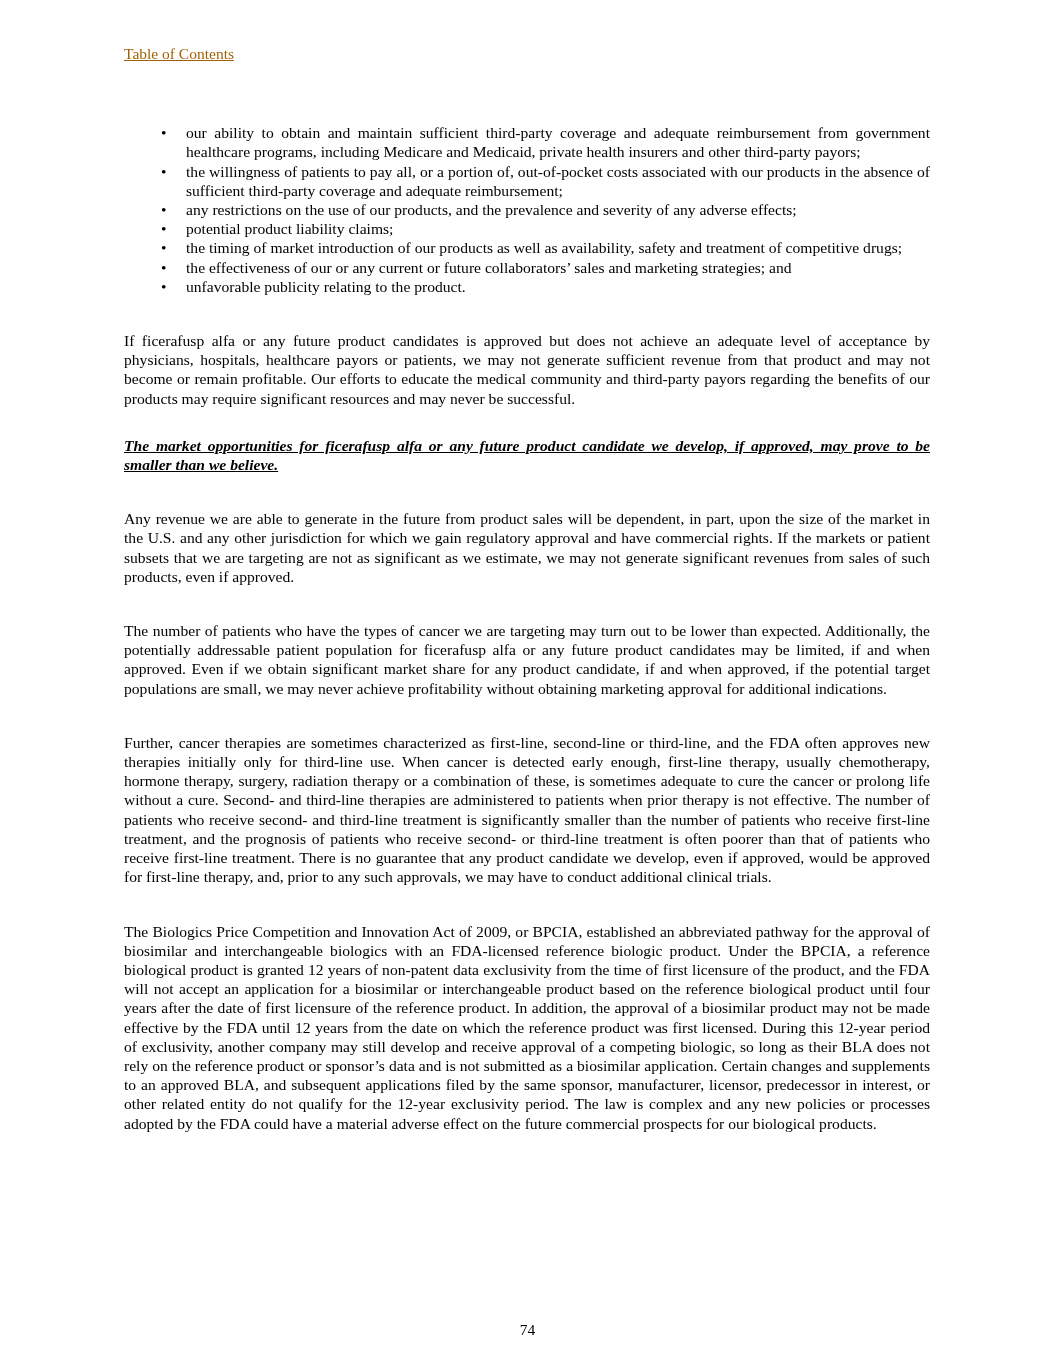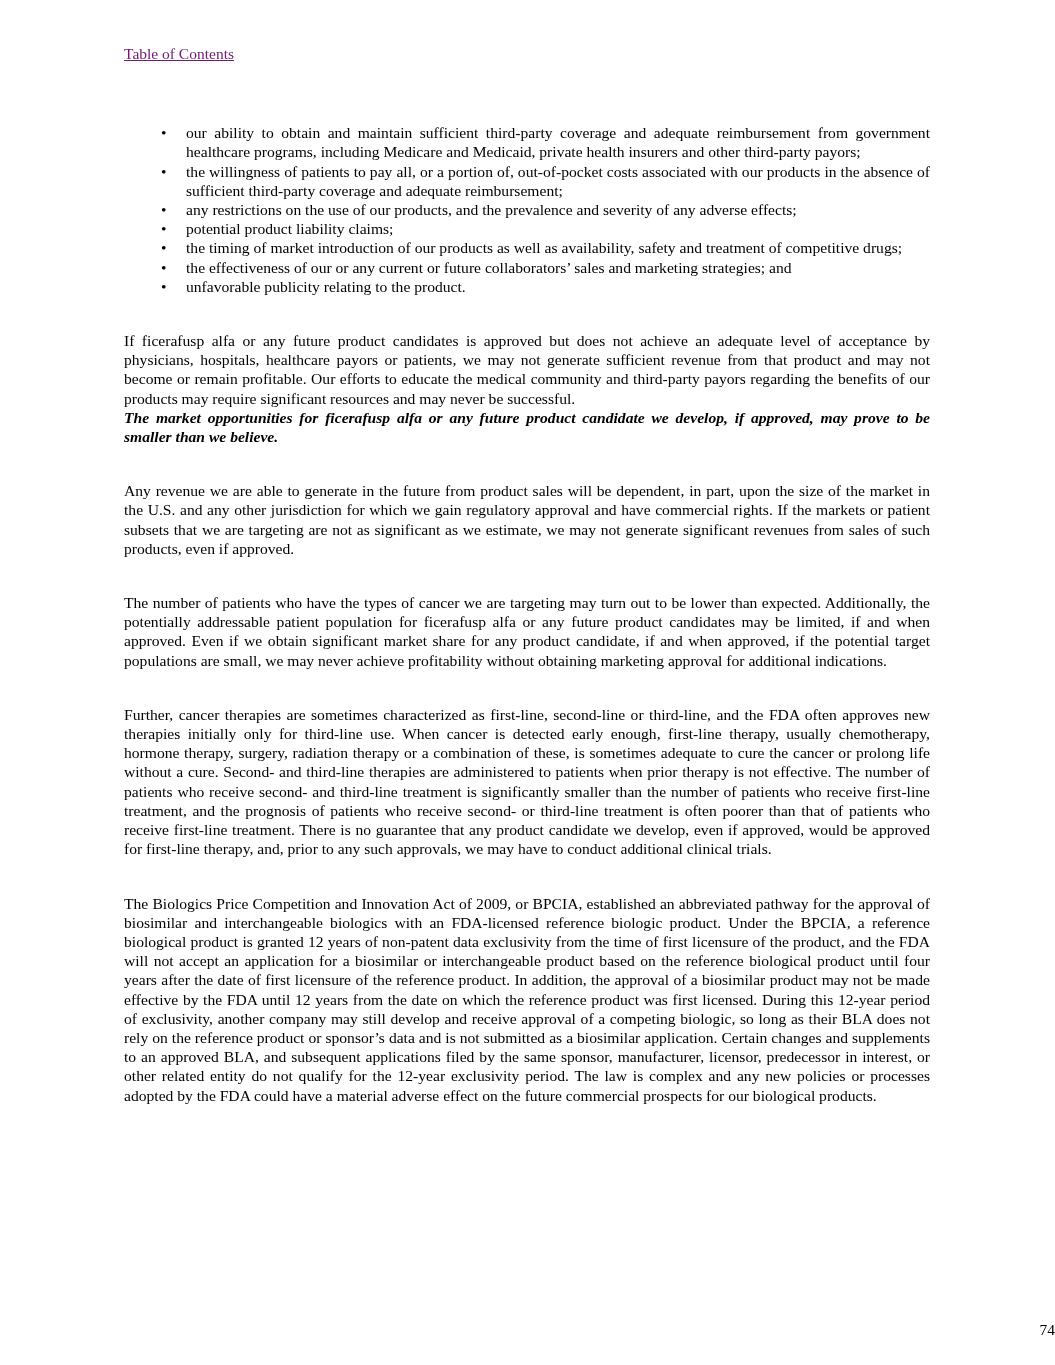--- a/index.html
+++ b/index.html
@@ -10,45 +10,47 @@
     position: relative;
     font-family: "Liberation Serif", serif;
     font-size: 15.6px;
     line-height: 19.2px;
     color: #000000;
     overflow: hidden;
   }
   .page { padding: 44px 125px 0 124px; }
   .toc-link {
     font-size: 15.5px;
-    color: #701a75;
+    color: #a16207;
     text-decoration: underline;
     cursor: pointer;
   }
   .content { margin-top: 60px; }
   .bullet-item { display: flex; }
   .bullet-marker {
     flex: 0 0 62px;
     padding-left: 37px;
     text-align: left;
   }
   .bullet-text { flex: 1 1 auto; text-align: justify; }
   .body-para { text-align: justify; margin-top: 35px; }
   .heading-para {
     text-align: justify;
     font-weight: bold;
     font-style: italic;
+    margin-top: 28px;
     margin-bottom: 24px;
+    text-decoration: underline;
   }
   .page-footer {
     position: absolute;
     left: 0;
     bottom: 26px;
     width: 100%;
-    text-align: right;
+    text-align: center;
     font-size: 15.5px;
   }
 </style>
 </head>
 <body>
 
 <div class="page">
 
   <a class="toc-link" href="#">Table of Contents</a>
 

